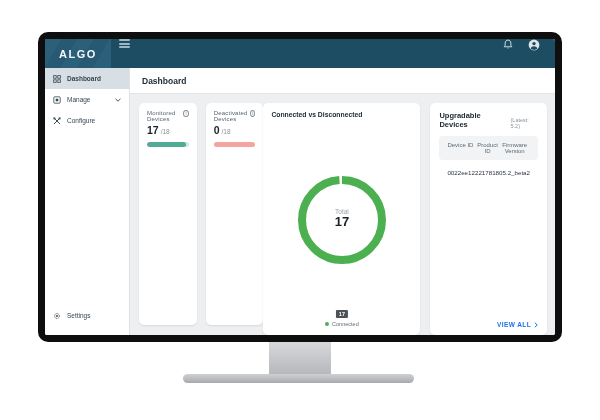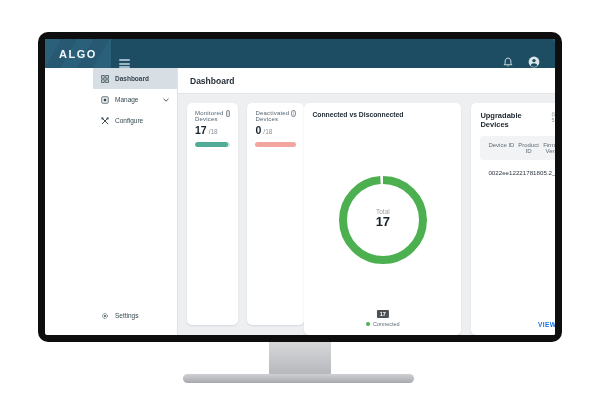--- a/index.html
+++ b/index.html
@@ -10,31 +10,31 @@
   .monitor { position:absolute; left:38px; top:32px; width:524px; height:310px;
              background:#0e0e0f; border-radius:10px; padding:7px; }
   .screen  { position:relative; width:100%; height:100%; background:#ffffff; overflow:hidden; border-radius:2px;
              display:flex; flex-direction:column; }
   .stand-neck { position:absolute; left:269px; top:342px; width:62px; height:33px;
                 background:linear-gradient(to bottom,#d6d8da,#b5b7bb); }
   .stand-base { position:absolute; left:183px; top:374px; width:231px; height:9px; border-radius:5px;
                 background:linear-gradient(to bottom,#cfd1d4,#a7a9ad); }
 
   
-  .topbar { height:29px; background:#1c4d62; display:flex; align-items:flex-end; flex:0 0 auto; }
+  .topbar { height:29px; background:#1c4d62; display:flex; align-items:flex-start; flex:0 0 auto; }
   .logo-box { width:66px; height:100%; display:flex; align-items:center; justify-content:center;
               background:repeating-linear-gradient(120deg,#2b607a 0 14px,#275a72 14px 28px); }
   .logo { color:#f4f8fa; font-weight:bold; font-size:11px; letter-spacing:1.5px; }
   .hamburger { margin-left:8px; width:11px; height:9px; display:flex; flex-direction:column; justify-content:space-between; cursor:pointer; }
   .hamburger span { display:block; height:2px; background:#9db8c4; border-radius:1px; }
   .topbar-spacer { flex:1; }
   .topbar-icon { margin-right:15px; display:flex; align-items:center; }
 
   
-  .main { flex:1; display:flex; min-height:0;margin-left:48px; }
+  .main { flex:1; display:flex; min-height:0; }
 
   
   .sidebar { width:85px; background:#ffffff; border-right:1px solid #dfe3e6; display:flex; flex-direction:column; }
   .side-item { display:flex; align-items:center; gap:6px; padding:0 8px; height:21px; font-size:6.5px;
                color:#35474f; cursor:pointer; }
   .side-item.active { background:#d7dfe5; font-weight:bold; }
   .side-item .chev { margin-left:auto; }
   .side-item.settings { margin-top:auto; margin-bottom:9px; }
   .side-ico { width:8px; height:8px; flex:0 0 auto; display:flex; align-items:center; justify-content:center; }
 
@@ -69,21 +69,21 @@
   .donut-total-value { font-size:13px; font-weight:bold; color:#17222b; line-height:1.1; }
   .donut-badge { position:absolute; left:50%; transform:translateX(-50%); bottom:2px;
                  background:#4c5156; color:#ffffff; font-size:5.5px; font-weight:bold; padding:1px 3px;
                  border-radius:2px; border:1px solid #ffffff; }
   .legend-row { display:flex; align-items:center; justify-content:center; gap:3px; padding-bottom:2px; }
   .legend-dot { width:4px; height:4px; border-radius:50%; }
   .legend-label { font-size:5.5px; color:#5f6b74; }
 
   
   .table-card { flex:1; padding:8px 9px 7px; display:flex; flex-direction:column; min-width:0; }
-  .table-title-row { display:flex; align-items:flex-start; gap:4px; }
+  .table-title-row { display:flex; align-items:flex-end; gap:4px; }
   .table-title { font-size:7.5px; font-weight:bold; color:#212b33; }
   .table-subtitle { font-size:5.5px; color:#8a949c; }
   .tbl-head { margin-top:7px; background:#f1f3f4; border-radius:4px; display:grid;
               grid-template-columns:1.2fr 1fr 1.3fr; padding:6px 8px; }
   .tbl-head span { font-size:6px; color:#5f6b76; }
   .tbl-row { display:grid; grid-template-columns:1.2fr 1fr 1.3fr; padding:9px 8px; cursor:pointer; }
   .tbl-row span { font-size:6.2px; color:#2c363e; }
   .col-c { text-align:center; }
   .view-all { margin-top:auto; align-self:flex-end; display:flex; align-items:center; gap:3px;
               color:#1a73e8; font-size:6.5px; font-weight:bold; letter-spacing:.4px; cursor:pointer; }

